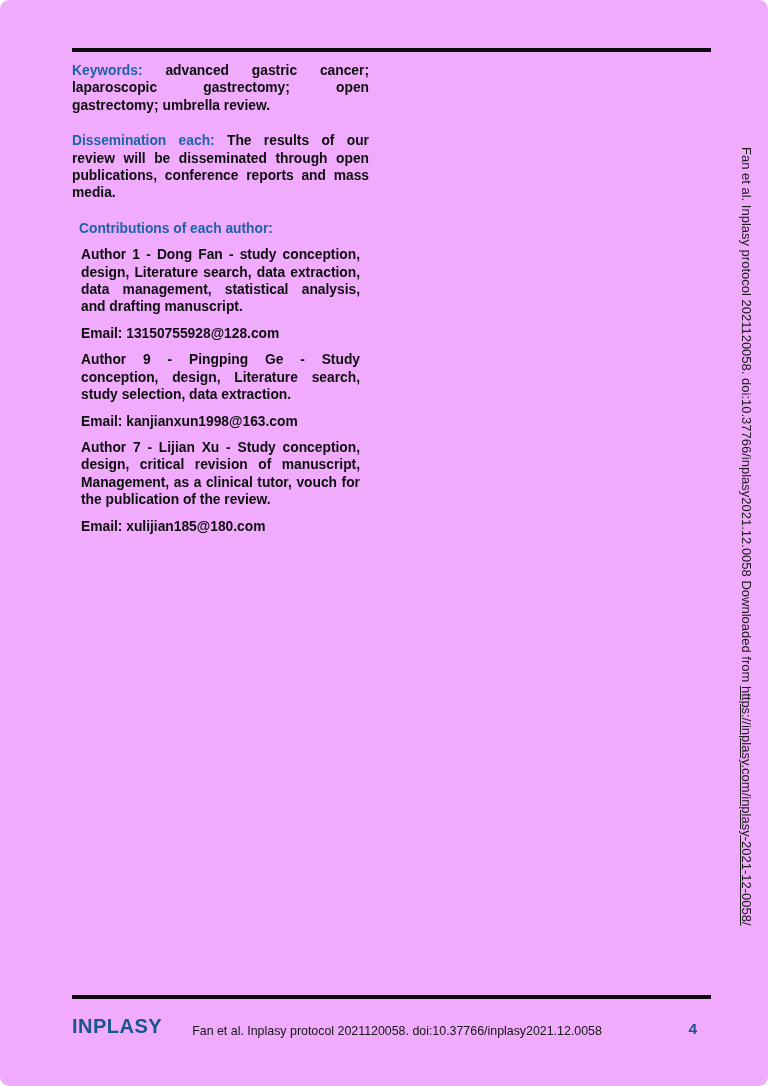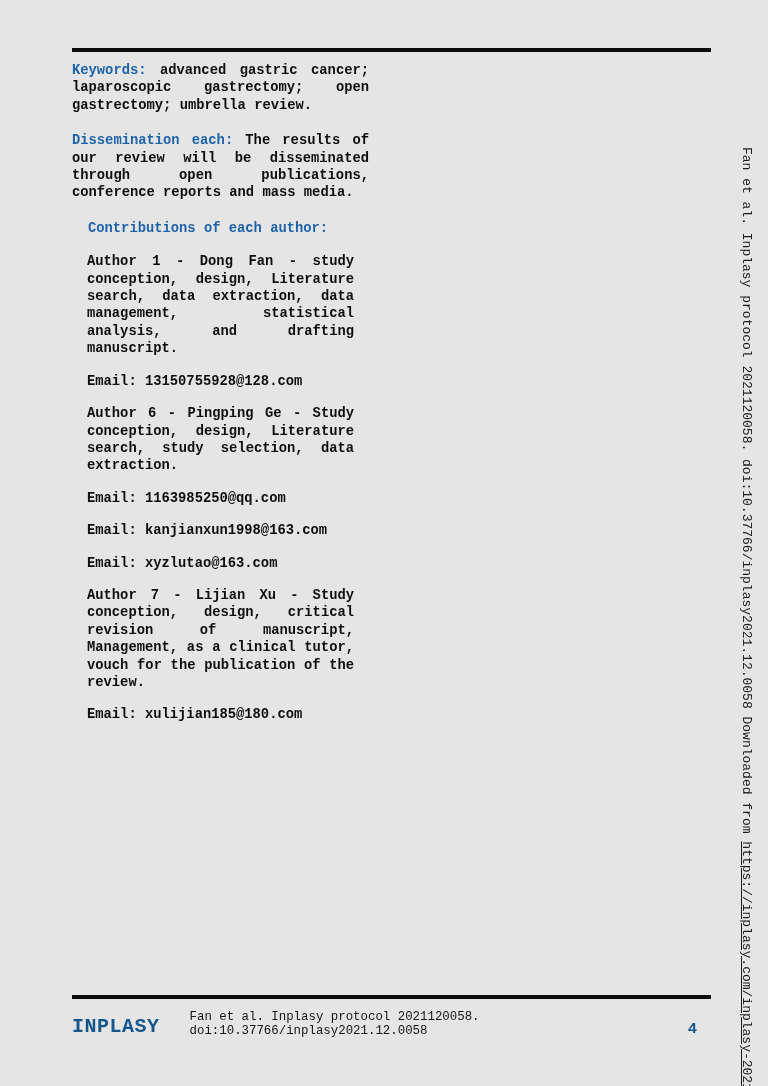--- a/index.html
+++ b/index.html
@@ -4,24 +4,25 @@
 <style>
   html, body {
     margin: 0;
     padding: 0;
     background: #ffffff;
   }
   .page {
     position: relative;
     width: 768px;
     height: 1086px;
-    background: #e5e5e5;
+    background: #f0abfc;
     overflow: hidden;
-    font-family: Liberation Mono, monospace;
+    font-family: Liberation Sans, sans-serif;
     color: #0e0e0e;
+    border-radius: 9px;
   }
   .rule {
     position: absolute;
     left: 72px;
     width: 639px;
     height: 4px;
     background: #0c0c0c;
   }
   .rule-top { top: 48px; }
   .rule-bottom { top: 995px; }
@@ -35,23 +36,23 @@
     font-size: 13.8px;
     font-weight: bold;
     line-height: 17.4px;
     text-align: justify;
     color: #0e0e0e;
   }
   .para { margin: 0 0 18px 0; }
   .label { color: #1e62a8; }
   .heading {
     color: #1e62a8;
-    margin: 16px;
+    margin: 7px;
   }
-  .entry { margin: 15px; }
+  .entry { margin: 9px; }
 
   
   .sidebar-citation {
     position: absolute;
     left: 754px;
     top: 147px;
     width: 810px;
     transform-origin: 0 0;
     transform: rotate(90deg);
     font-size: 13px;
@@ -107,24 +108,22 @@
   <div class="content">
 
     <p class="para"><span class="label">Keywords:</span> <span>advanced gastric cancer; laparoscopic gastrectomy; open gastrectomy; umbrella review.</span></p>
 
     <p class="para"><span class="label">Dissemination each:</span> <span>The results of our review will be disseminated through open publications, conference reports and mass media.</span></p>
 
     <div>
       <p class="heading">Contributions of each author:</p>
       <div class="entry">Author 1 - Dong Fan - study conception, design, Literature search, data extraction, data management, statistical analysis, and drafting manuscript.</div>
       <div class="entry">Email: 13150755928@128.com</div>
-      <div class="entry">Author 6 - Pingping Ge - Study conception, design, Literature search, study selection, data extraction.</div>
-      <div class="entry">Email: 1163985250@qq.com</div>
+      <div class="entry">Author 9 - Pingping Ge - Study conception, design, Literature search, study selection, data extraction.</div>
       <div class="entry">Email: kanjianxun1998@163.com</div>
-      <div class="entry">Email: xyzlutao@163.com</div>
       <div class="entry">Author 7 - Lijian Xu - Study conception, design, critical revision of manuscript, Management, as a clinical tutor, vouch for the publication of the review.</div>
       <div class="entry">Email: xulijian185@180.com</div>
     </div>
 
   </div>
 
   <div class="sidebar-citation"><span>Fan et al. Inplasy protocol 2021120058. doi:10.37766/inplasy2021.12.0058 Downloaded from </span><span class="link">https://inplasy.com/inplasy-2021-12-0058/</span></div>
 
   <div class="rule rule-bottom"></div>
 

